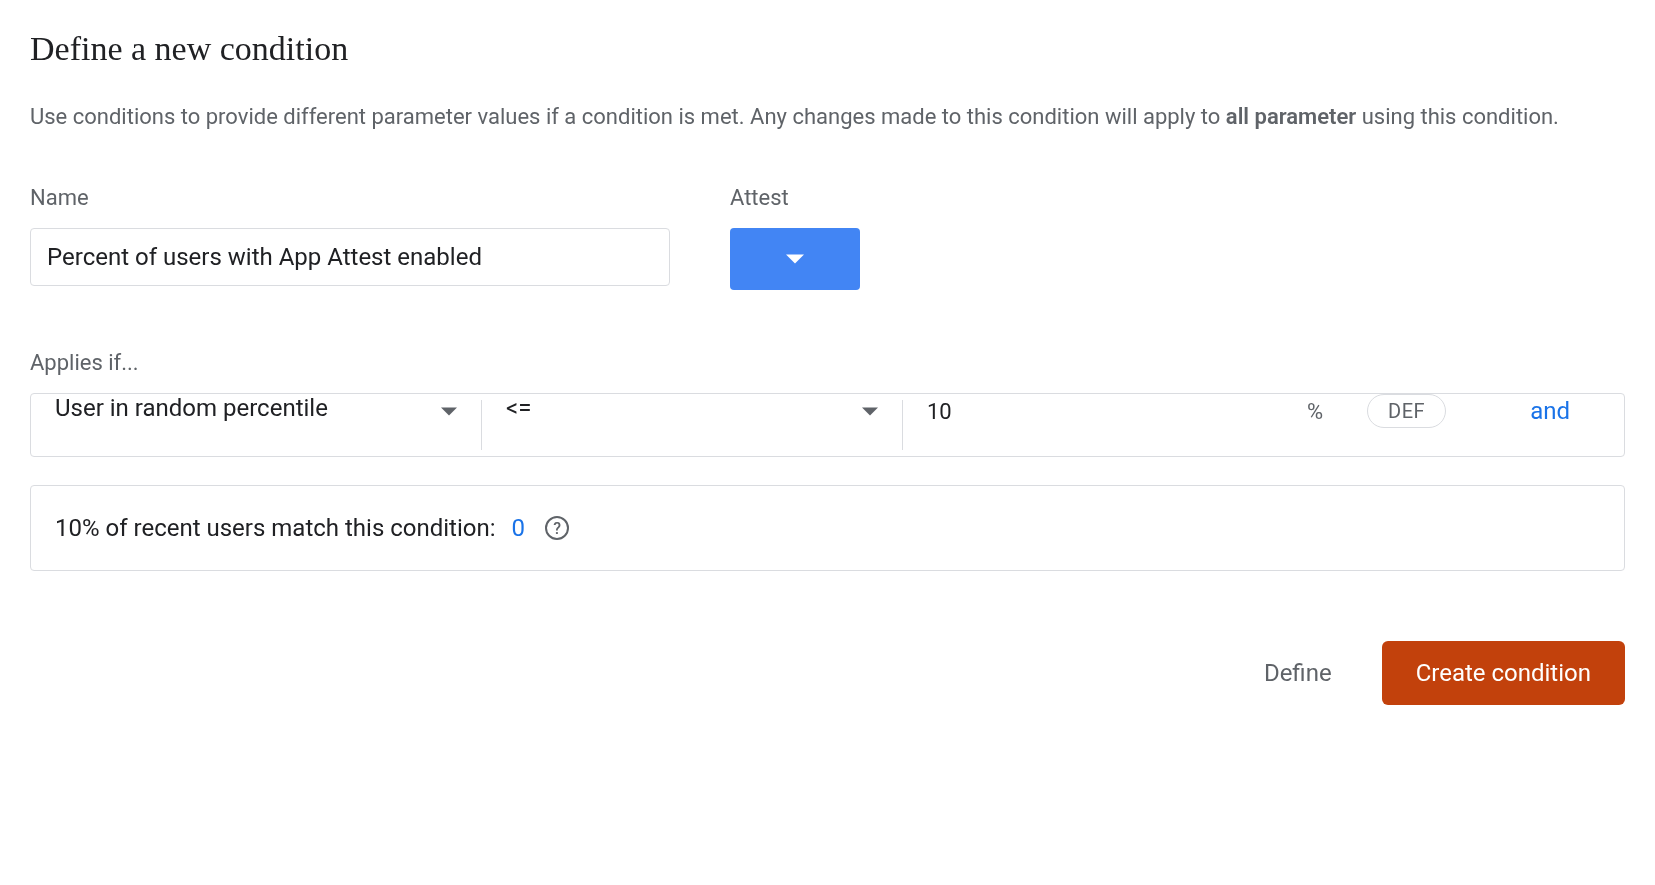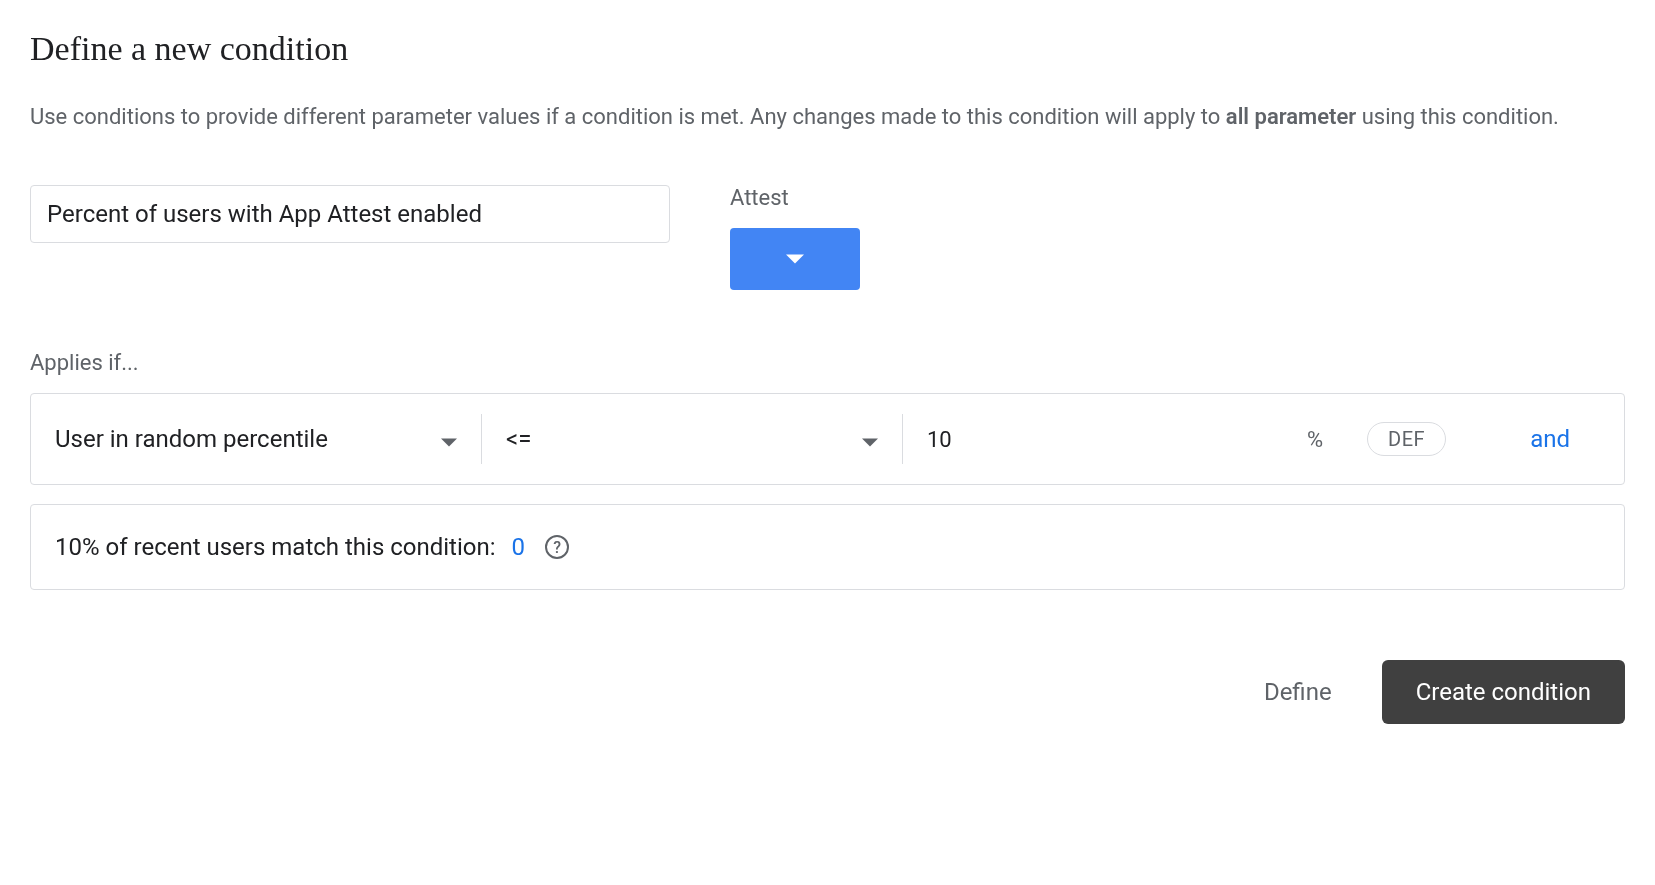--- a/index.html
+++ b/index.html
@@ -70,23 +70,23 @@
     }
     .section-label {
       color: #5f6368;
       font-size: 22px;
       margin-bottom: 18px;
     }
     .condition-row {
       border: 1px solid #dadce0;
       border-radius: 4px;
       display: flex;
-      align-items: center;
-      height: 92px;
-      margin-bottom: 19px;
+      align-items: flex-start;
+      height: 64px;
+      margin-bottom: 28px;
     }
     .condition-segment {
       display: flex;
       align-items: center;
       padding: 0 24px;
       position: relative;
     }
     .segment-divider {
       width: 1px;
       align-self: center;
@@ -183,41 +183,42 @@
     .btn-cancel {
       background: none;
       border: none;
       color: #5f6368;
       font-size: 24px;
       cursor: pointer;
       padding: 10px 20px;
       font-family: inherit;
     }
     .btn-primary {
-      background: #404040;
+      background: #c2410c;
       color: #fff;
       border: none;
       border-radius: 6px;
       padding: 18px 34px;
       font-size: 24px;
       cursor: pointer;
       font-family: inherit;
     }
   </style>
 </head>
 <body>
 
 <h1 class="title">Define a new condition</h1>
 
 <p class="description">
   <span>Use conditions to provide different parameter values if a condition is met. Any changes made to this condition will apply to </span><strong>all parameter</strong><span> using this condition.</span>
 </p>
 
 <div class="form-row">
   <div class="form-group">
+    <label class="form-label">Name</label>
     <input type="text" class="text-input" value="Percent of users with App Attest enabled" style="">
   </div>
   <div class="form-group">
     <label class="form-label">Attest</label>
     <button class="color-button">
       <span>
         <svg width="18" height="10" viewBox="0 0 12 6">
             <path d="M0 0 L12 0 L6 6 Z"></path>
           </svg>
       </span>

